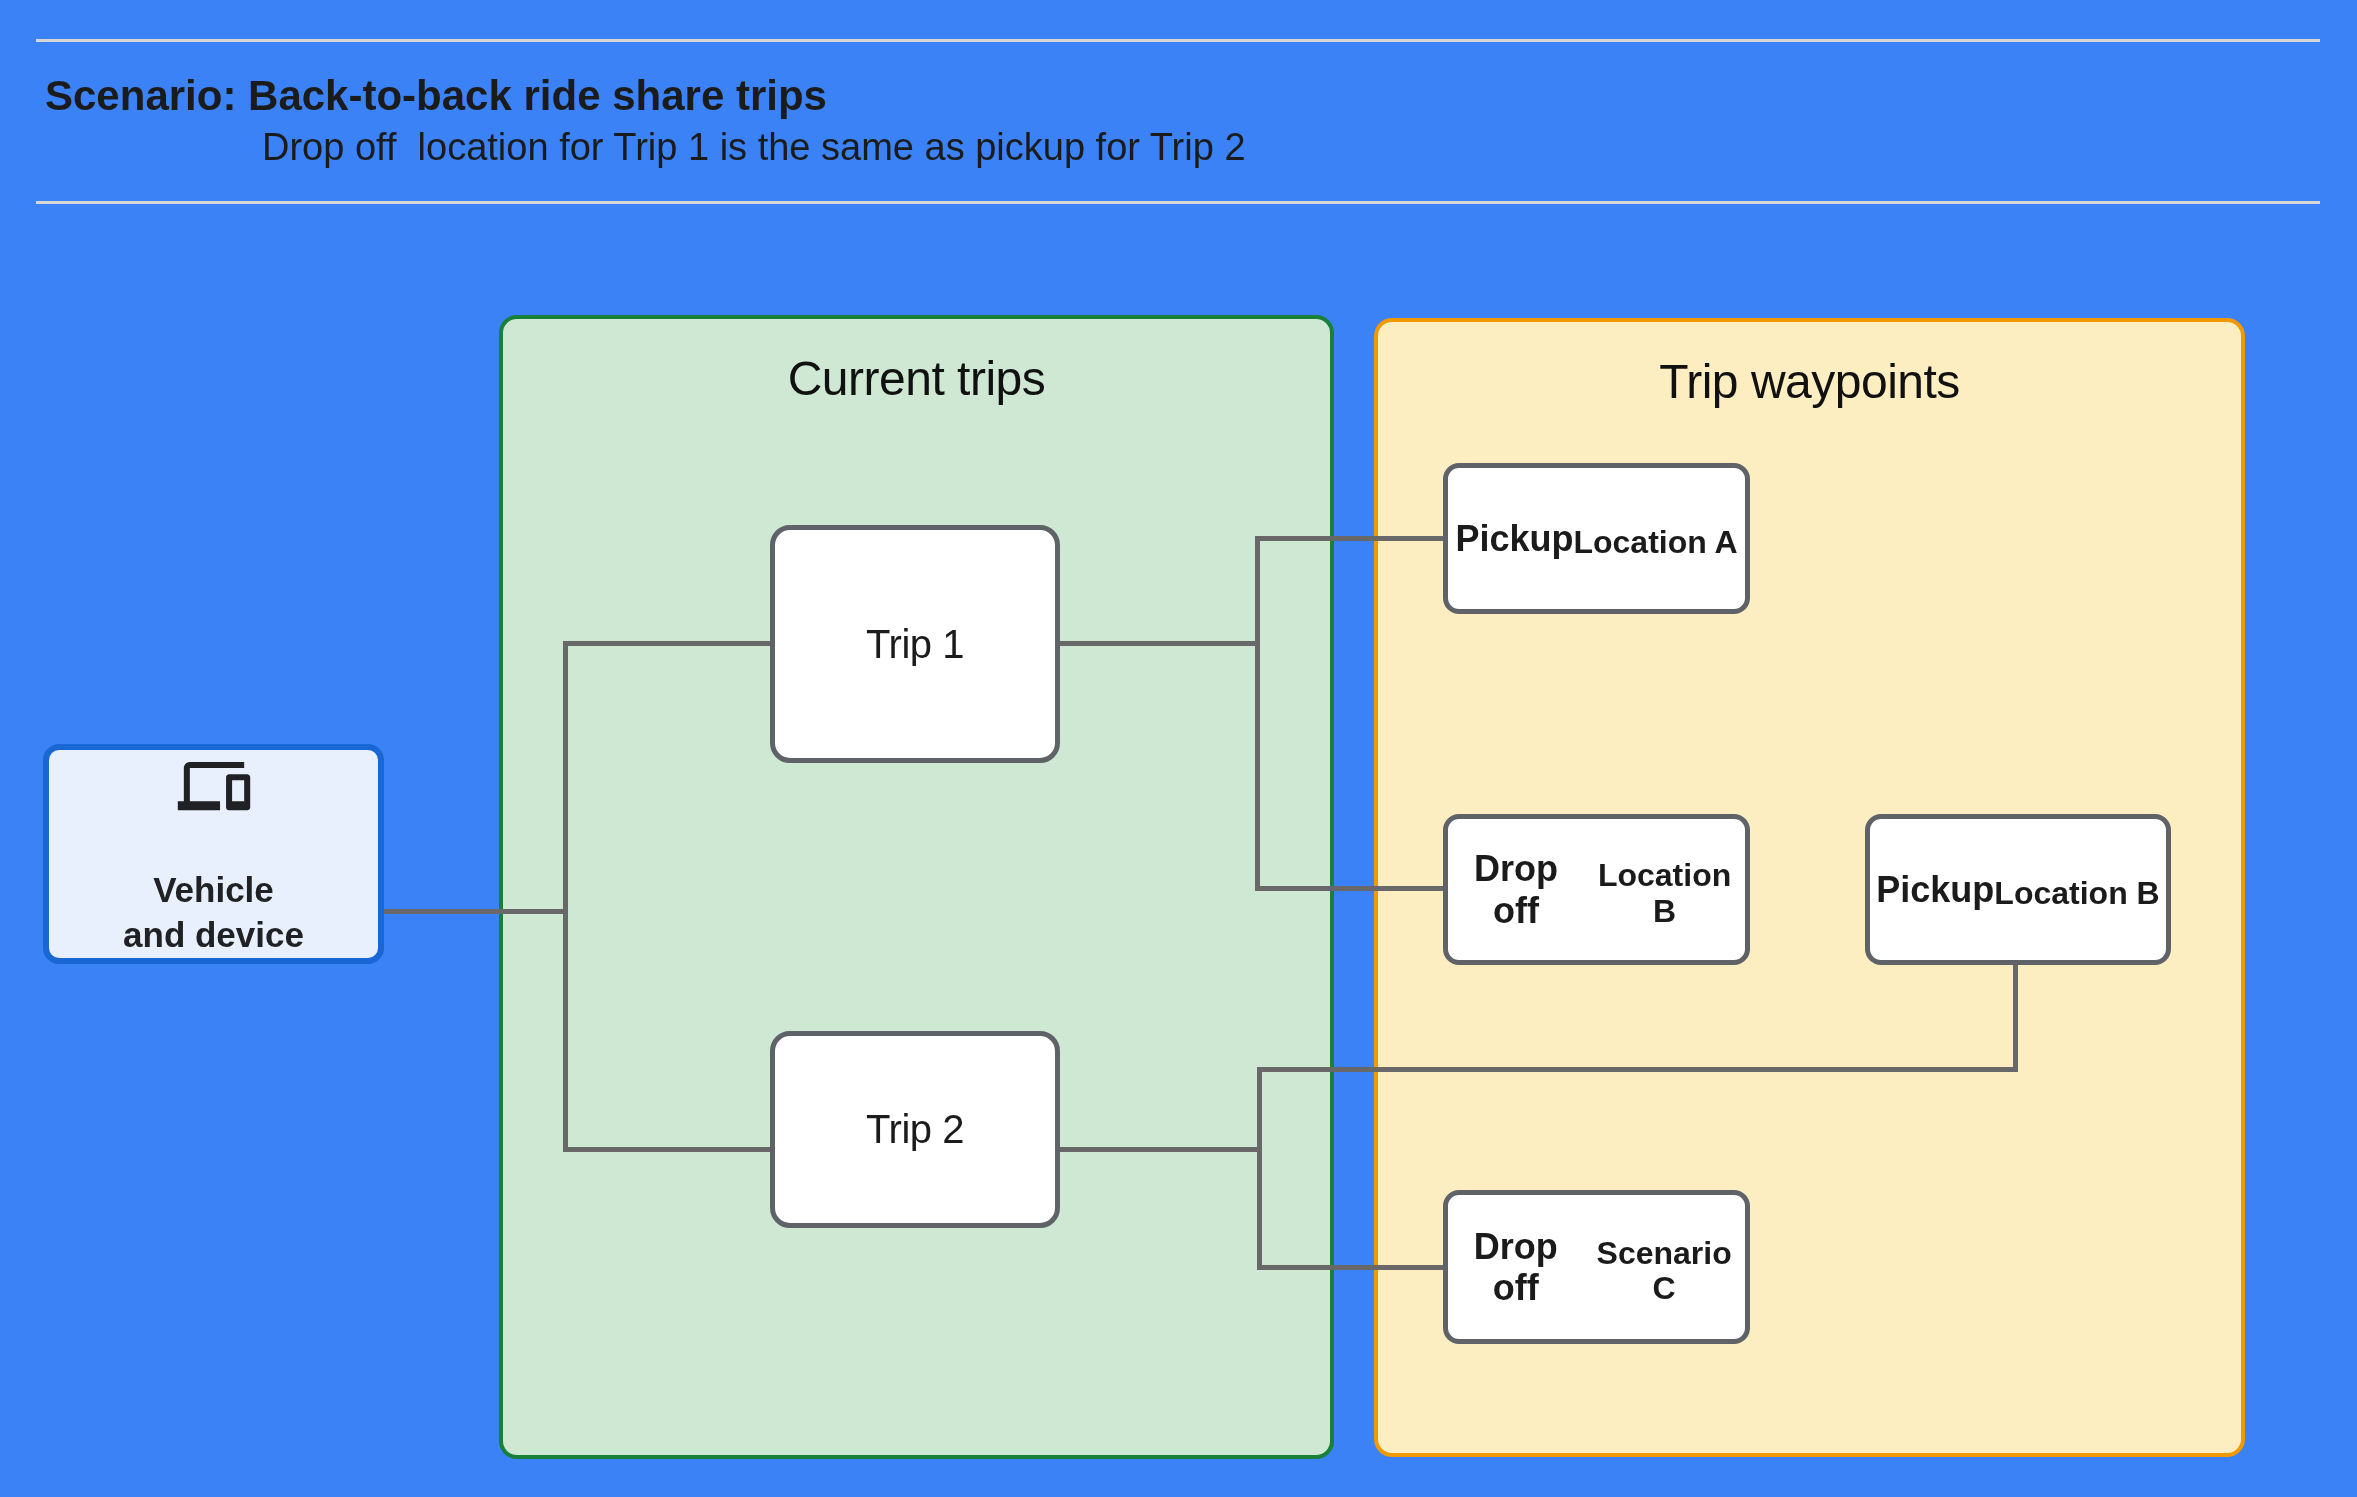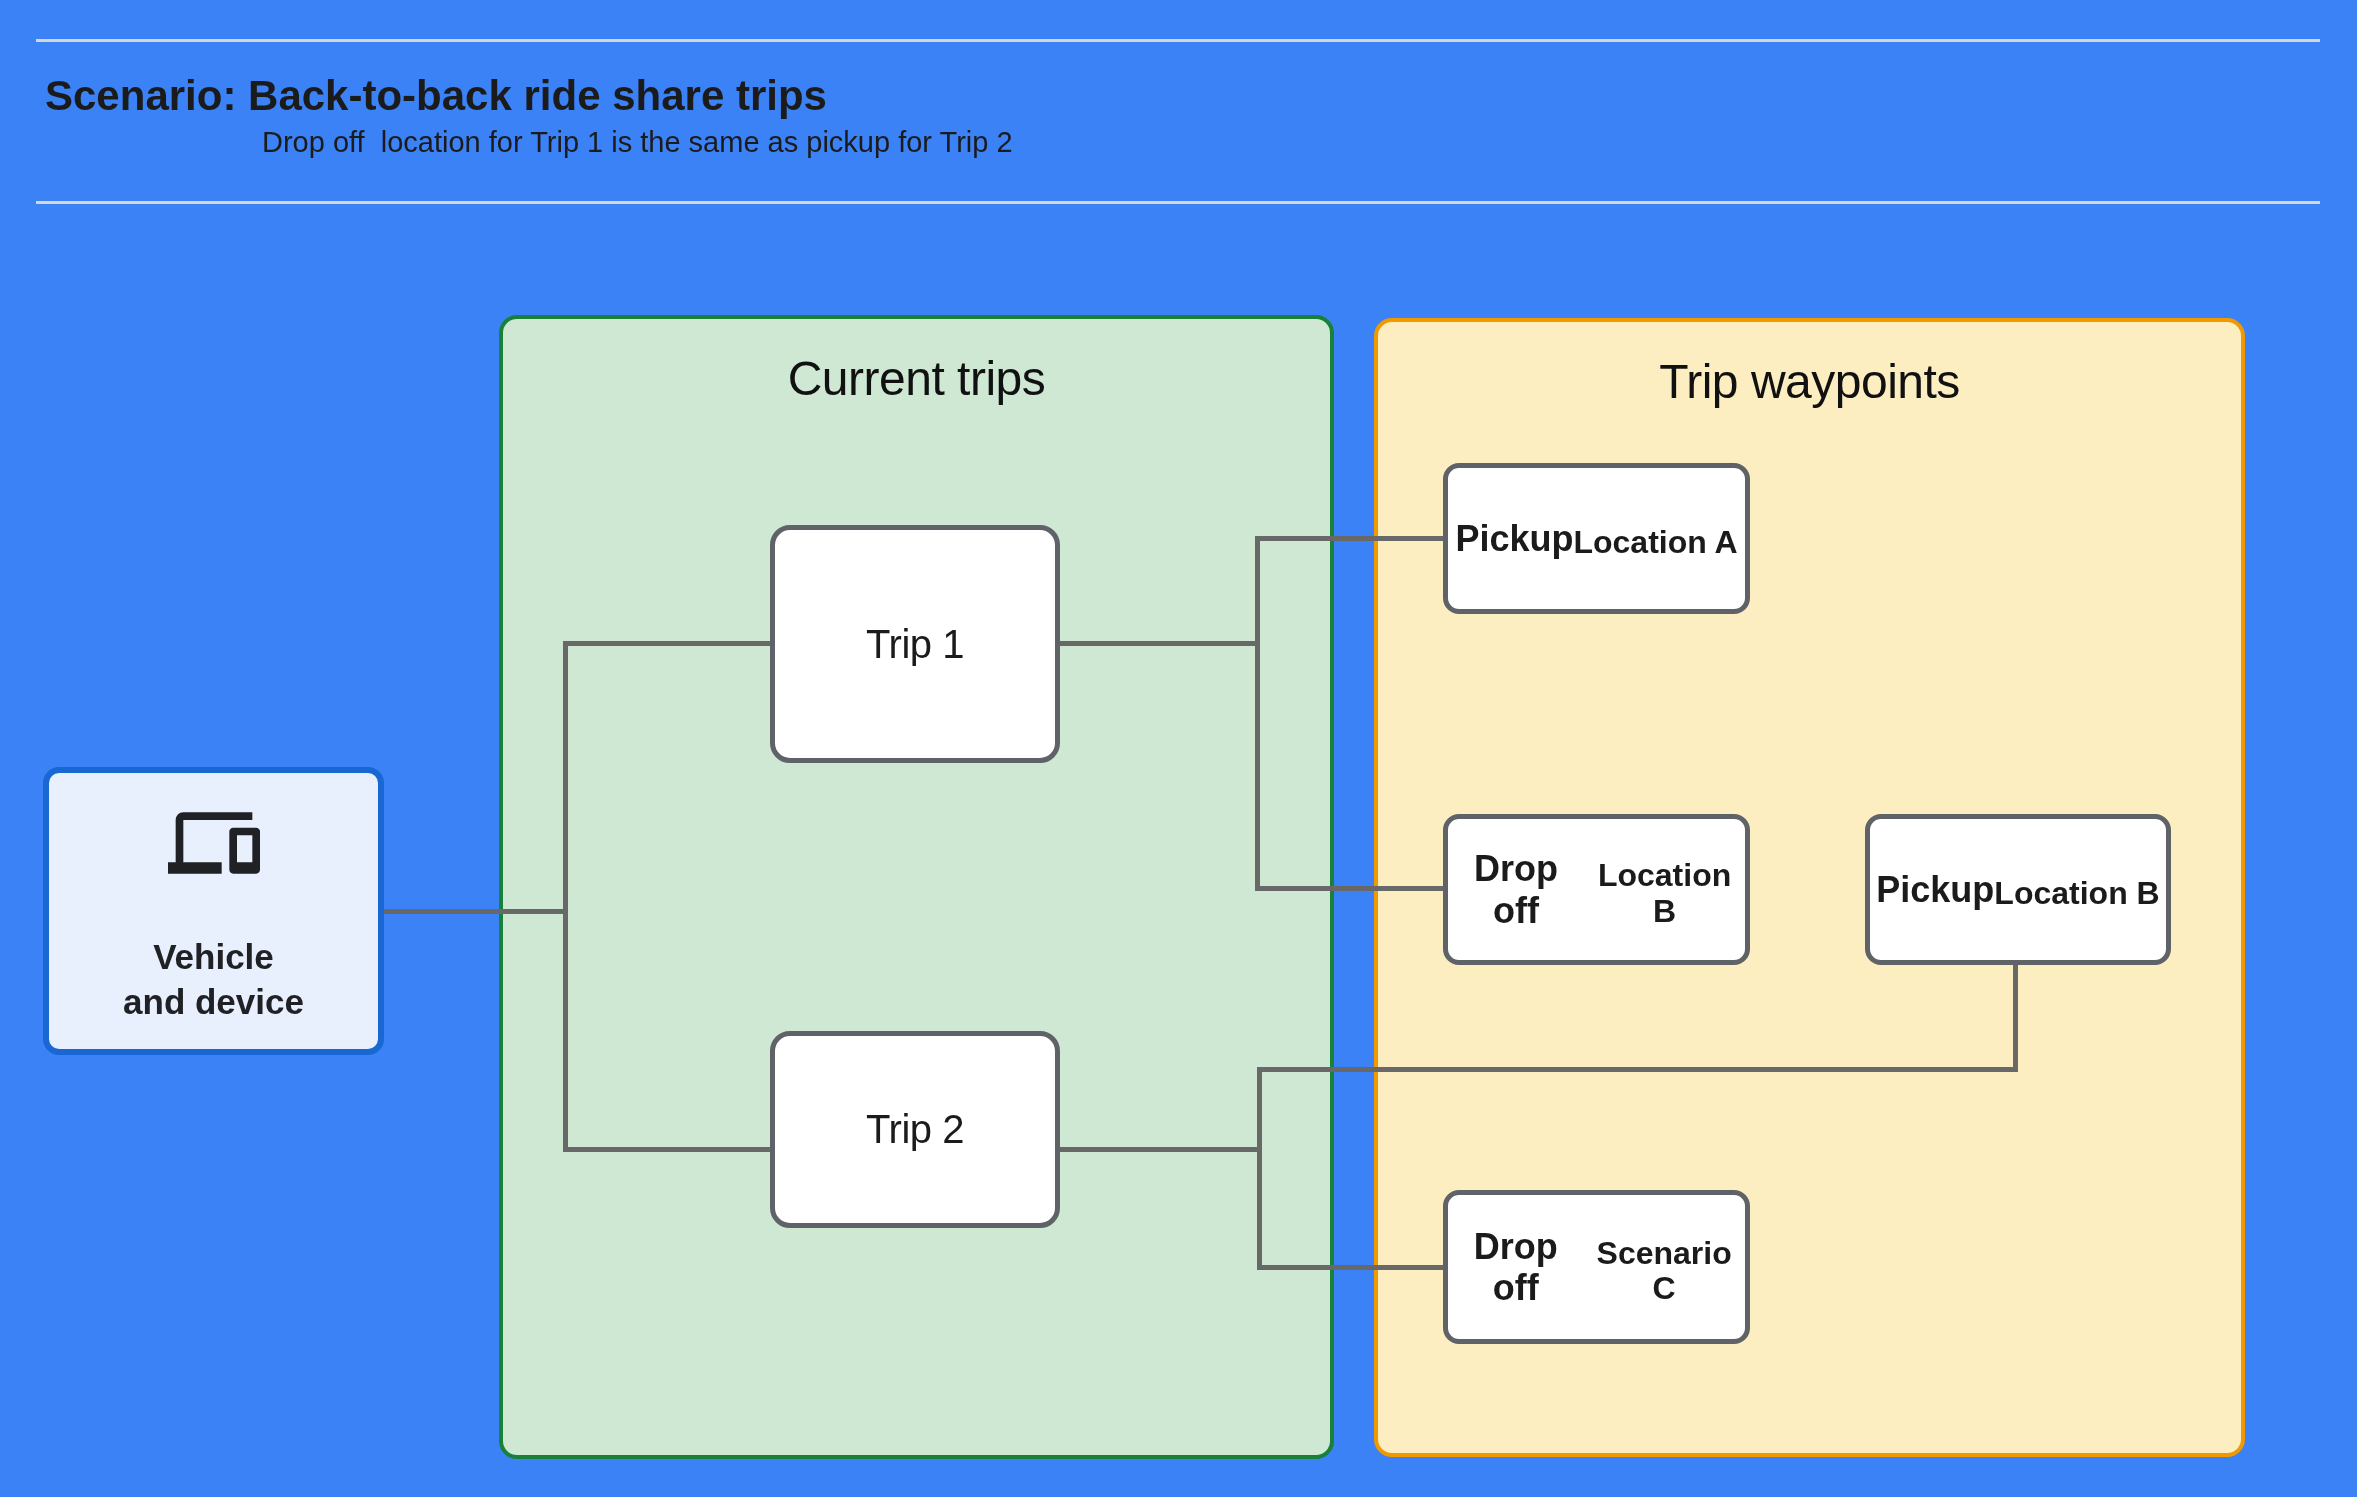--- a/index.html
+++ b/index.html
@@ -2,21 +2,21 @@
 <html><head>
 <meta charset="utf-8">
 <style>
   html,body{margin:0;padding:0;background:#ffffff;}
   .stage{
     position:relative;width:2357px;height:1497px;background:#3b82f6;overflow:hidden;
     font-family:"Liberation Sans", sans-serif;color:#202124;
   }
   .hairline{position:absolute;height:3px;background:#d6d6d6;}
   .page-title{position:absolute;left:45px;top:72px;font-size:42px;font-weight:bold;color:#1b1b1b;}
-  .page-subtitle{position:absolute;left:262px;top:126px;font-size:29px;font-weight:normal;color:#1b1b1b;white-space:pre;}
+  .page-subtitle{position:absolute;left:262px;top:126px;font-size:38px;font-weight:normal;color:#1b1b1b;white-space:pre;}
   .container{position:absolute;border-radius:18px;border:4px solid;box-sizing:border-box;}
   .container-title{position:absolute;width:100%;text-align:center;font-size:48px;font-weight:normal;color:#111;letter-spacing:-0.5px;}
   .line{position:absolute;background:#686868;}
   .node{position:absolute;background:#ffffff;border:5px solid #5f6368;border-radius:16px;box-sizing:border-box;
         display:flex;flex-direction:row;align-items:center;justify-content:center;text-align:center;}
   .trip-node{border-radius:20px;}
   .trip-label{font-size:40px;font-weight:500;color:#1b1b1b;letter-spacing:-0.5px;}
   .wp-title{font-size:36px;font-weight:bold;color:#1b1b1b;line-height:1.15;}
   .wp-sub{font-size:32px;font-weight:bold;color:#1b1b1b;margin-top:8px;line-height:1.1;}
   .vehicle-node{position:absolute;background:#e8f0fe;border:6px solid #1967d2;border-radius:16px;box-sizing:border-box;
@@ -52,21 +52,21 @@
   <div class="line" style="left:1255px;top:536px;width:5px;height:355px;"></div>
   <div class="line" style="left:1258px;top:536px;width:187px;height:5px;"></div>
   <div class="line" style="left:1258px;top:886px;width:187px;height:5px;"></div>
 
   <div class="line" style="left:1058px;top:1147px;width:204px;height:5px;"></div>
   <div class="line" style="left:1257px;top:1067px;width:5px;height:203px;"></div>
   <div class="line" style="left:1259px;top:1067px;width:757px;height:5px;"></div>
   <div class="line" style="left:2013px;top:962px;width:5px;height:110px;"></div>
   <div class="line" style="left:1259px;top:1265px;width:186px;height:5px;"></div>
 
-  <div class="vehicle-node" style="left:43px;top:767px;width:341px;height:288px;">
+  <div class="vehicle-node" style="left:43px;top:744px;width:341px;height:220px;">
     <svg class="devices-icon" viewBox="0 0 24 24">
       <path fill="#202124" d="M4 6h18V4H4c-1.1 0-2 .9-2 2v11H0v3h14v-3H4V6zm19 2h-6c-.55 0-1 .45-1 1v10c0 .55.45 1 1 1h6c.55 0 1-.45 1-1V9c0-.55-.45-1-1-1zm-1 9h-4v-7h4v7z"></path>
     </svg>
     <div class="vehicle-label">
       <div>Vehicle</div>
       <div>and device</div>
     </div>
   </div>
 
   <div class="node trip-node" style="left:770px;top:525px;width:290px;height:238px;">

